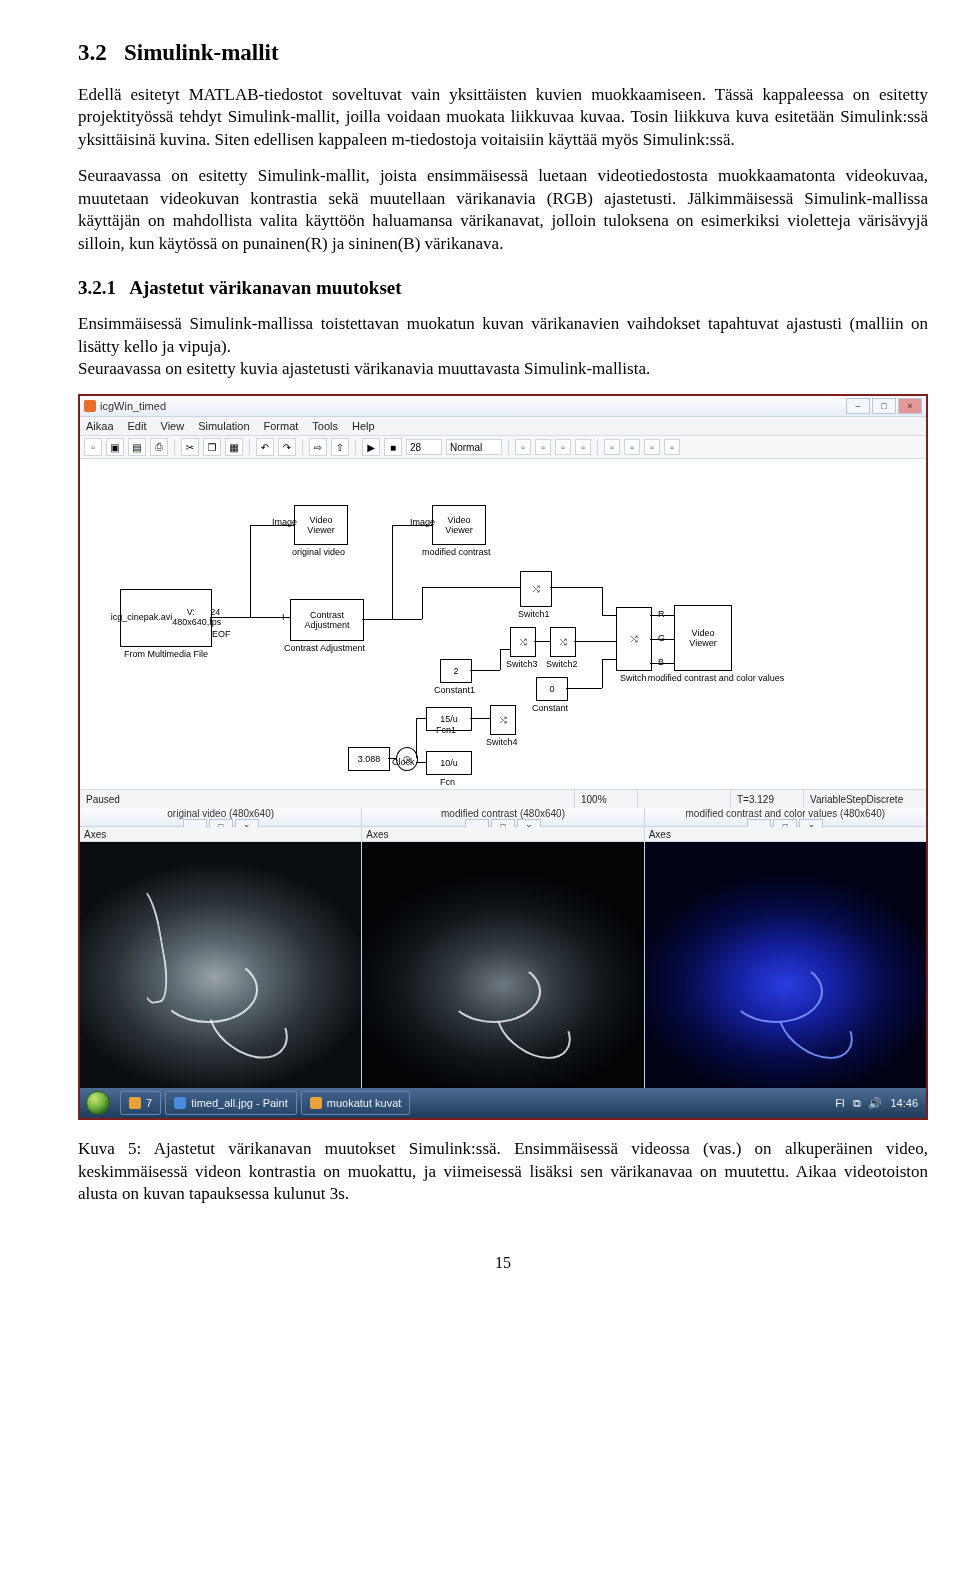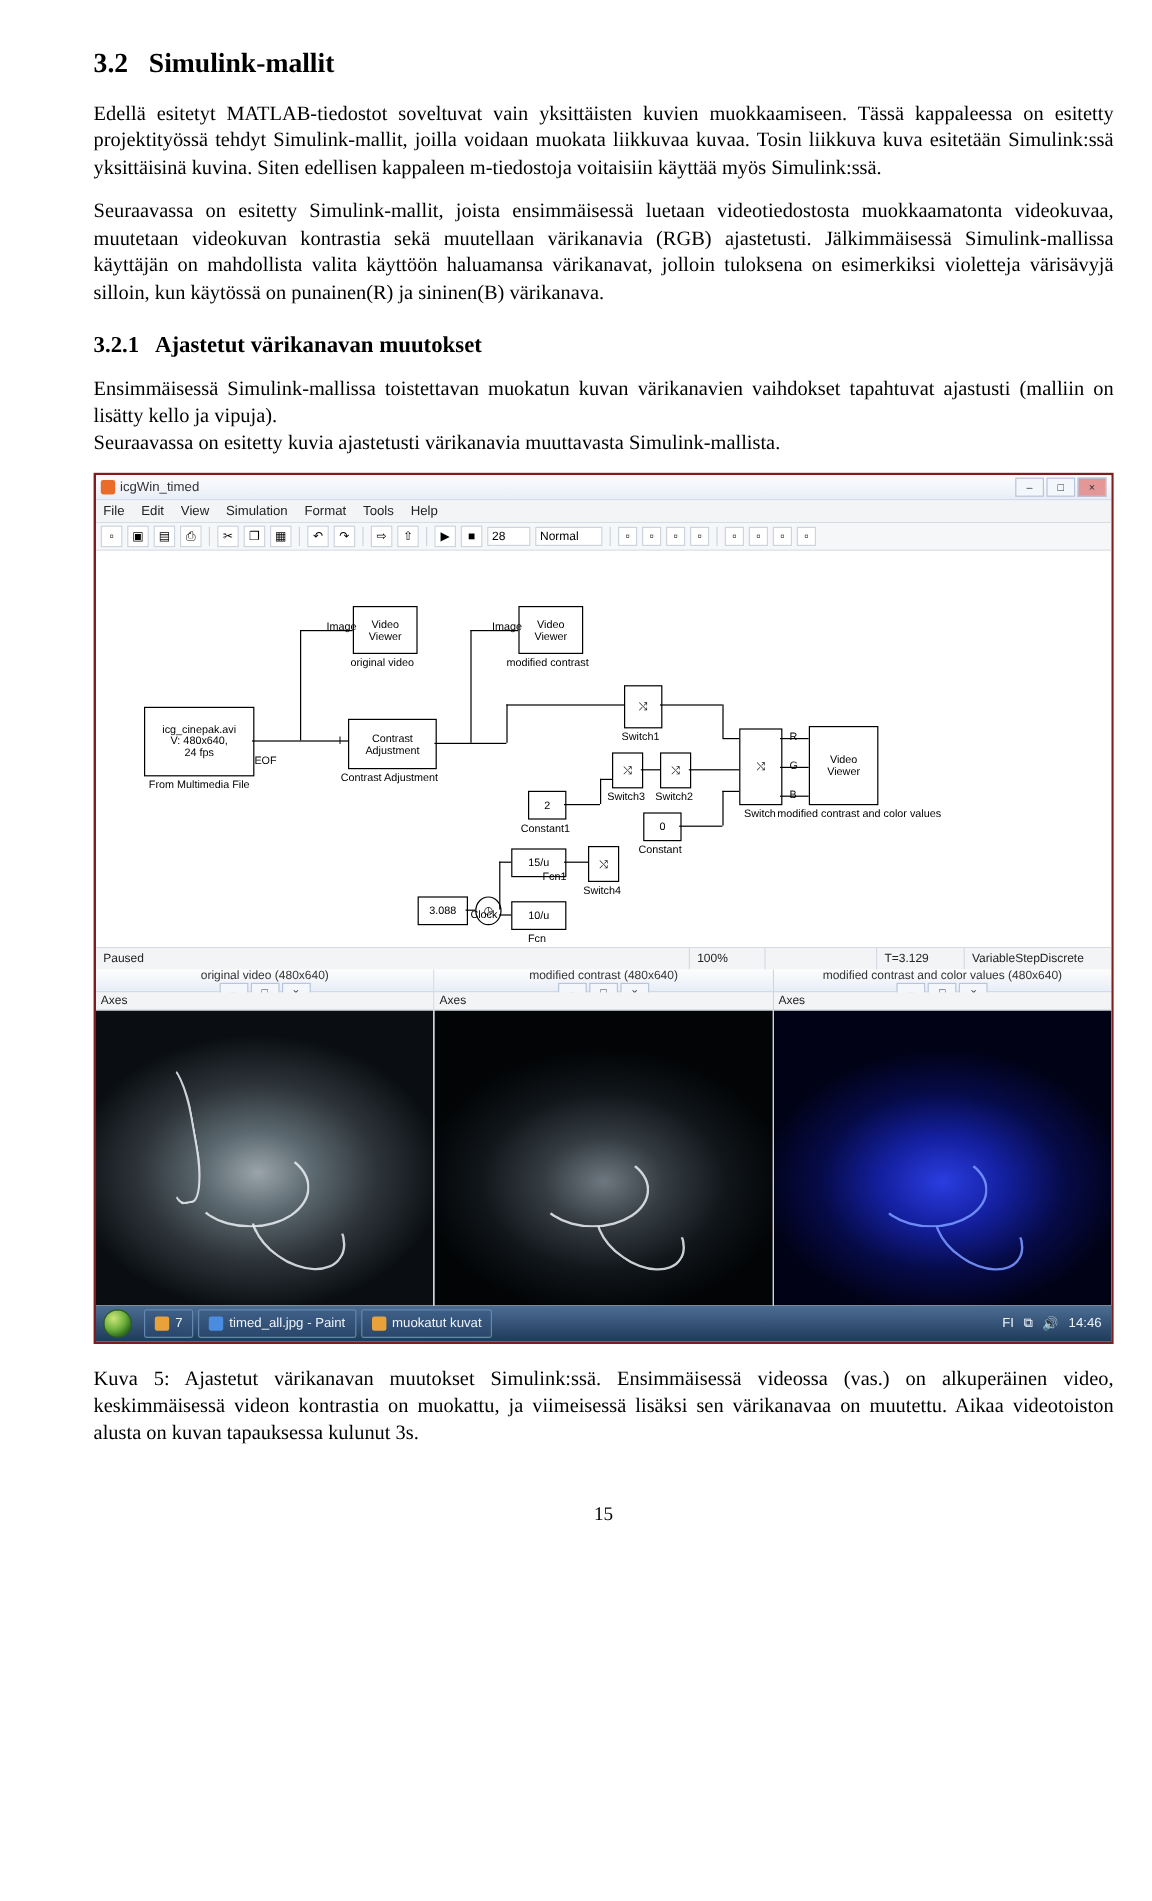--- a/index.html
+++ b/index.html
@@ -241,21 +241,21 @@
         <span>icgWin_timed</span>
         <div class="spacer"></div>
         <div class="winbtns">
           <div class="winbtn">–</div>
           <div class="winbtn">□</div>
           <div class="winbtn" style="background:#e39797;">×</div>
         </div>
       </div>
 
       <div class="menubar">
-        <span>File</span>
+        <span>Aikaa</span>
         <span>Edit</span>
         <span>View</span>
         <span>Simulation</span>
         <span>Format</span>
         <span>Tools</span>
         <span>Help</span>
       </div>
 
       <div class="toolbar">
         <div class="tbtn">▫</div>
@@ -284,21 +284,21 @@
         <div class="tbtn sm">▫</div>
         <div class="tsep"></div>
         <div class="tbtn sm">▫</div>
         <div class="tbtn sm">▫</div>
         <div class="tbtn sm">▫</div>
         <div class="tbtn sm">▫</div>
       </div>
 
       <div class="canvas">
 
-        <div class="blk" style="left:40px;top:130px;width:90px;height:56px;flex-direction:column;line-height:1.1;">
+        <div class="blk" style="left:40px;top:130px;width:90px;height:56px;flex-direction:row;line-height:1.1;">
           <span>icg_cinepak.avi</span>
           <span>V: 480x640,</span>
           <span>24 fps</span>
         </div>
         <div class="lbl" style="left:132px;top:170px;">EOF</div>
         <div class="lbl" style="left:44px;top:190px;">From Multimedia File</div>
 
         <div class="ln" style="left:130px;top:158px;width:80px;height:1px;"></div>
         <div class="ln" style="left:170px;top:66px;width:1px;height:92px;"></div>
         <div class="ln" style="left:170px;top:66px;width:44px;height:1px;"></div>
@@ -358,21 +358,21 @@
         <div class="lbl" style="left:578px;top:198px;">B</div>
         <div class="ln" style="left:570px;top:156px;width:24px;height:1px;"></div>
         <div class="ln" style="left:570px;top:180px;width:24px;height:1px;"></div>
         <div class="ln" style="left:570px;top:204px;width:24px;height:1px;"></div>
 
         <div class="blk" style="left:594px;top:146px;width:56px;height:64px;white-space:pre;">Video
 Viewer</div>
         <div class="lbl" style="left:556px;top:214px;width:160px;">modified contrast and color values</div>
 
         <div class="blk" style="left:346px;top:248px;width:44px;height:22px;">15/u</div>
-        <div class="lbl" style="left:356px;top:266px;margin-left:16px;">Fcn1</div>
+        <div class="lbl" style="left:356px;top:266px;">Fcn1</div>
         <div class="ln" style="left:390px;top:259px;width:20px;height:1px;"></div>
 
         <div class="blk" style="left:410px;top:246px;width:24px;height:28px;">⤭</div>
         <div class="lbl" style="left:406px;top:278px;">Switch4</div>
 
         <div class="blk" style="left:268px;top:288px;width:40px;height:22px;">3.088</div>
         <div class="blk" style="left:316px;top:288px;width:20px;height:22px;border-radius:50%;">◷</div>
         <div class="lbl" style="left:312px;top:298px;">Clock</div>
         <div class="ln" style="left:308px;top:299px;width:8px;height:1px;"></div>
         <div class="ln" style="left:336px;top:259px;width:10px;height:1px;"></div>

